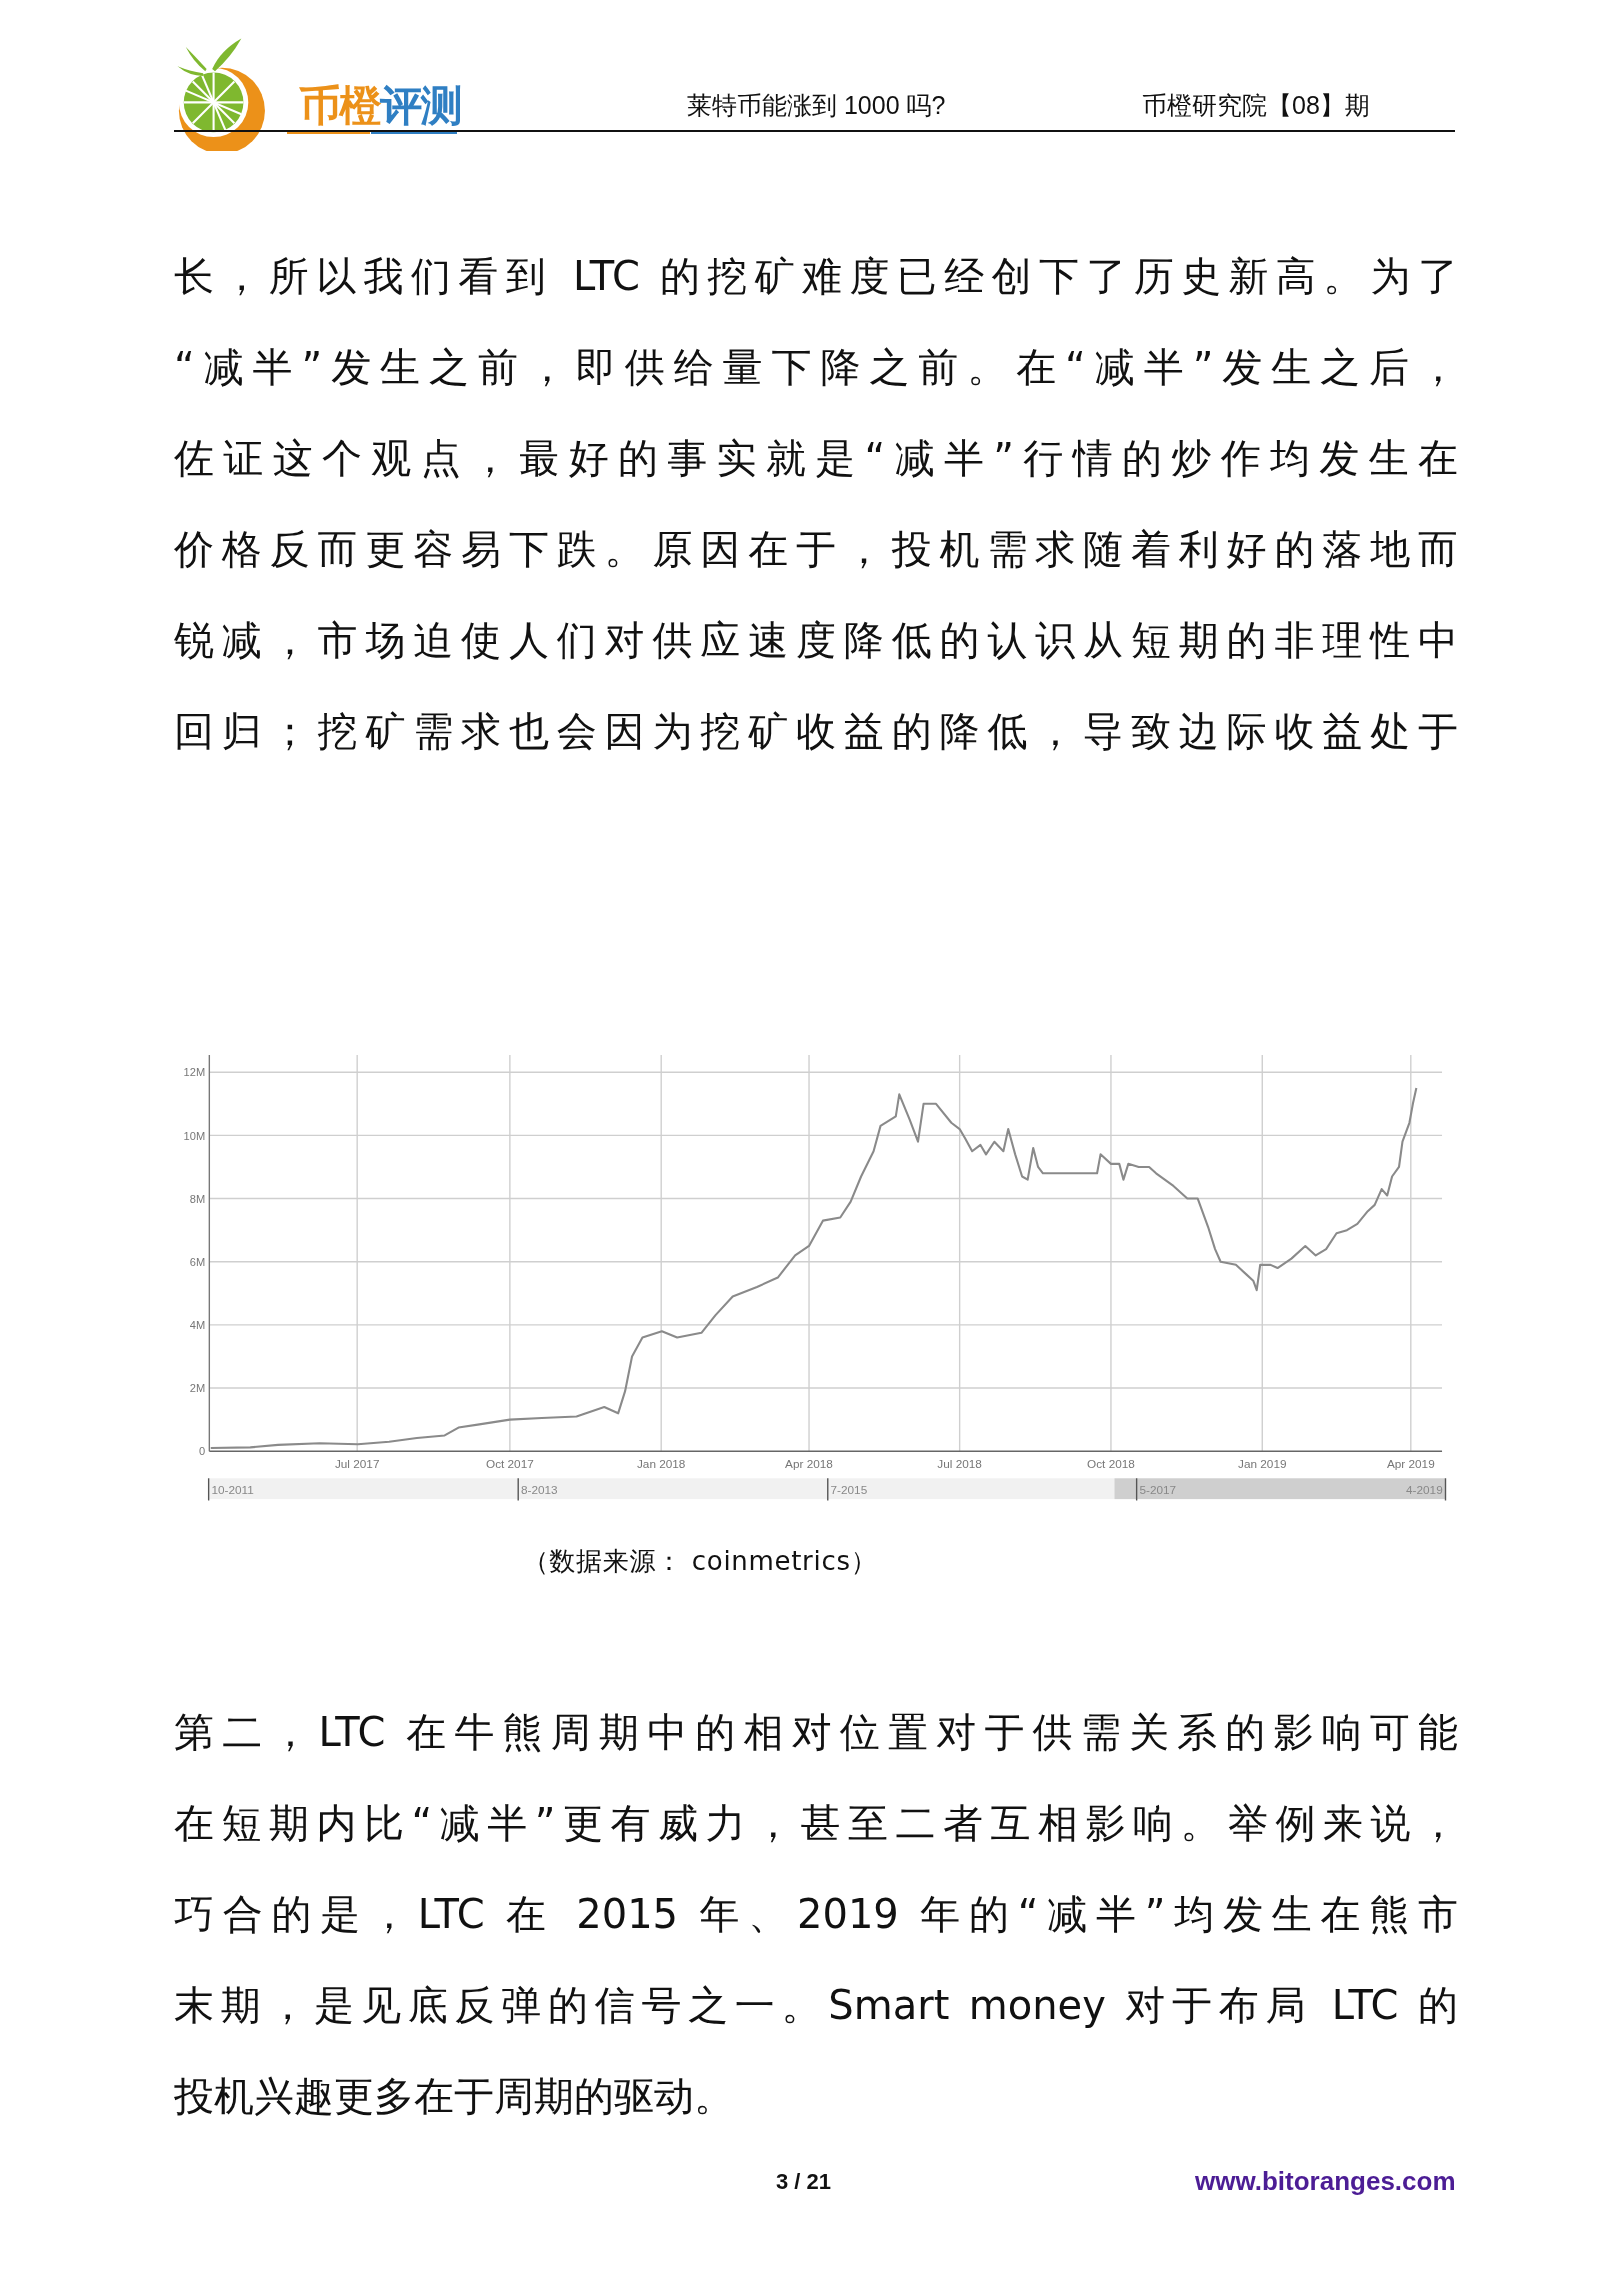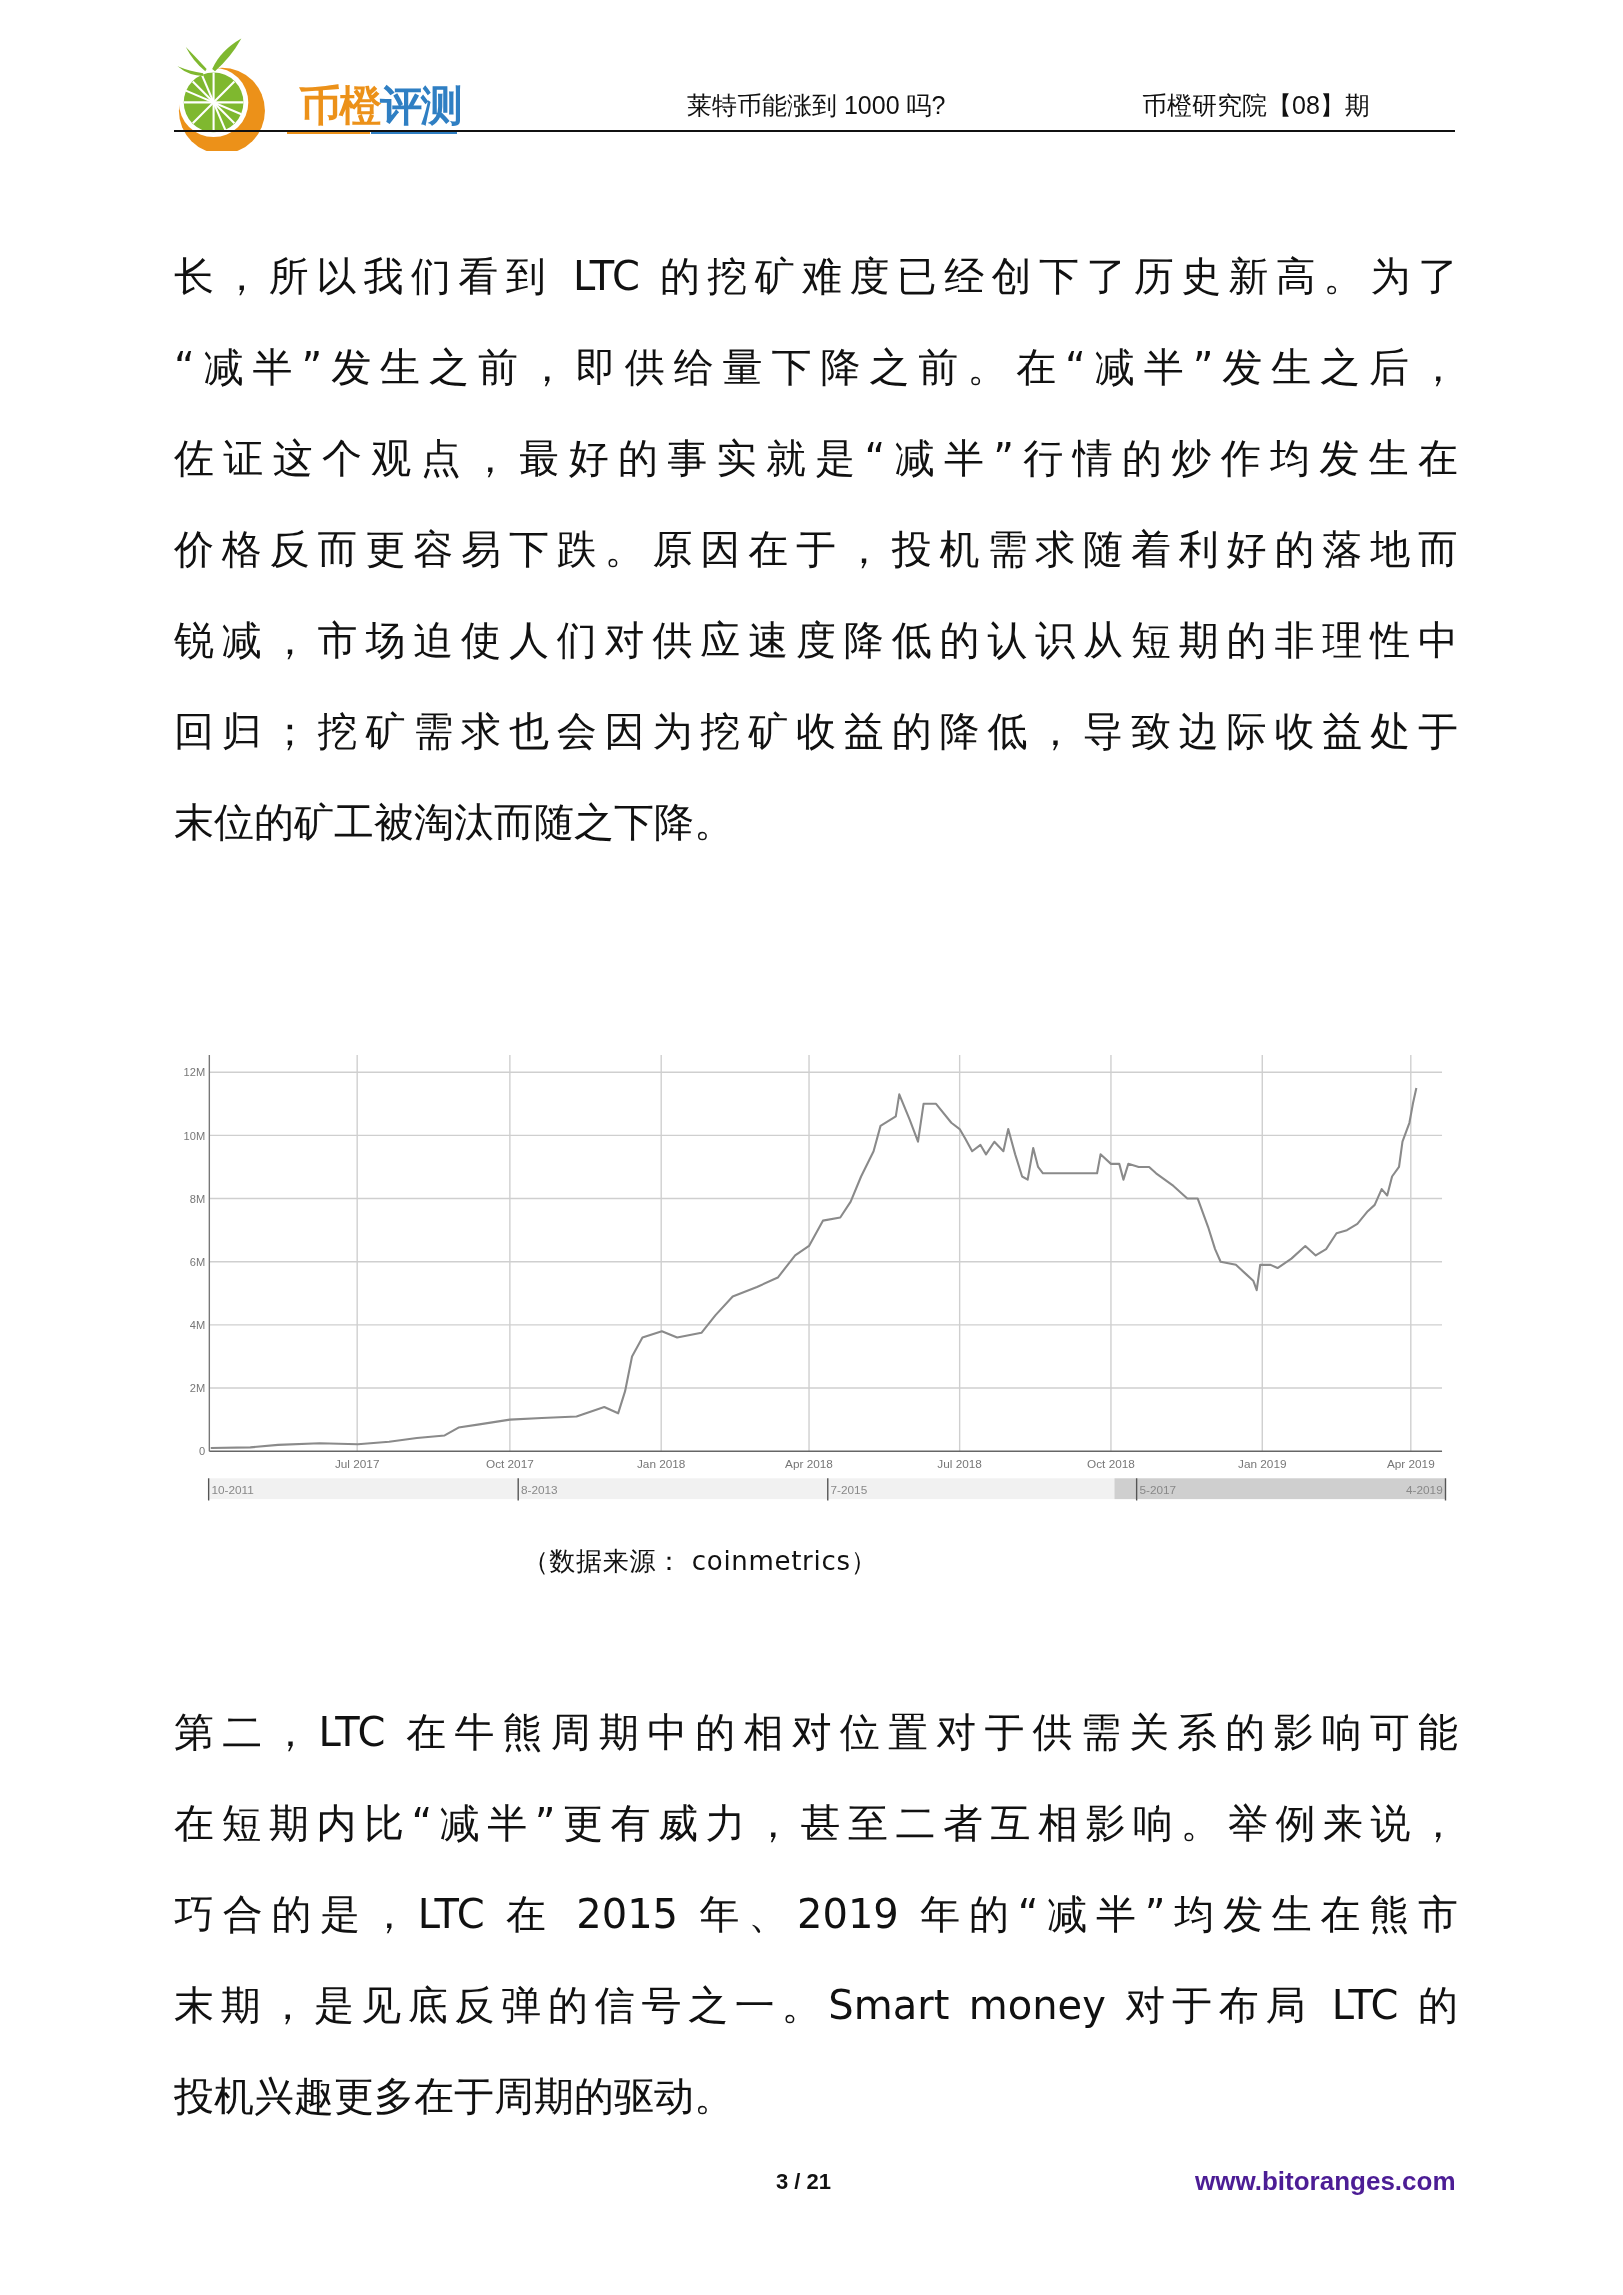--- a/index.html
+++ b/index.html
@@ -55,21 +55,20 @@
 <div class="abs header-title">莱特币能涨到 1000 吗?</div>
 <div class="abs header-issue">币橙研究院【08】期</div>
 
 <div class="abs para para1">
   <span class="line">长，所以我们看到 LTC 的挖矿难度已经创下了历史新高。为了</span>
   <span class="line">“减半”发生之前，即供给量下降之前。在“减半”发生之后，</span>
   <span class="line">佐证这个观点，最好的事实就是“减半”行情的炒作均发生在</span>
   <span class="line">价格反而更容易下跌。原因在于，投机需求随着利好的落地而</span>
   <span class="line">锐减，市场迫使人们对供应速度降低的认识从短期的非理性中</span>
   <span class="line">回归；挖矿需求也会因为挖矿收益的降低，导致边际收益处于</span>
-  <span class="line last">末位的矿工被淘汰而随之下降。</span>
 </div>
 
 <div class="abs chart">
   <svg id="chart-svg" width="1291" height="472" viewBox="240 1500 1860 680">
     <g id="grid">
         <line x1="301" x2="2077" y1="2000" y2="2000" stroke="#cfcfcf" stroke-width="2"></line>
         <line x1="301" x2="2077" y1="1909" y2="1909" stroke="#cfcfcf" stroke-width="2"></line>
         <line x1="301" x2="2077" y1="1818" y2="1818" stroke="#cfcfcf" stroke-width="2"></line>
         <line x1="301" x2="2077" y1="1727" y2="1727" stroke="#cfcfcf" stroke-width="2"></line>
         <line x1="301" x2="2077" y1="1636" y2="1636" stroke="#cfcfcf" stroke-width="2"></line>

